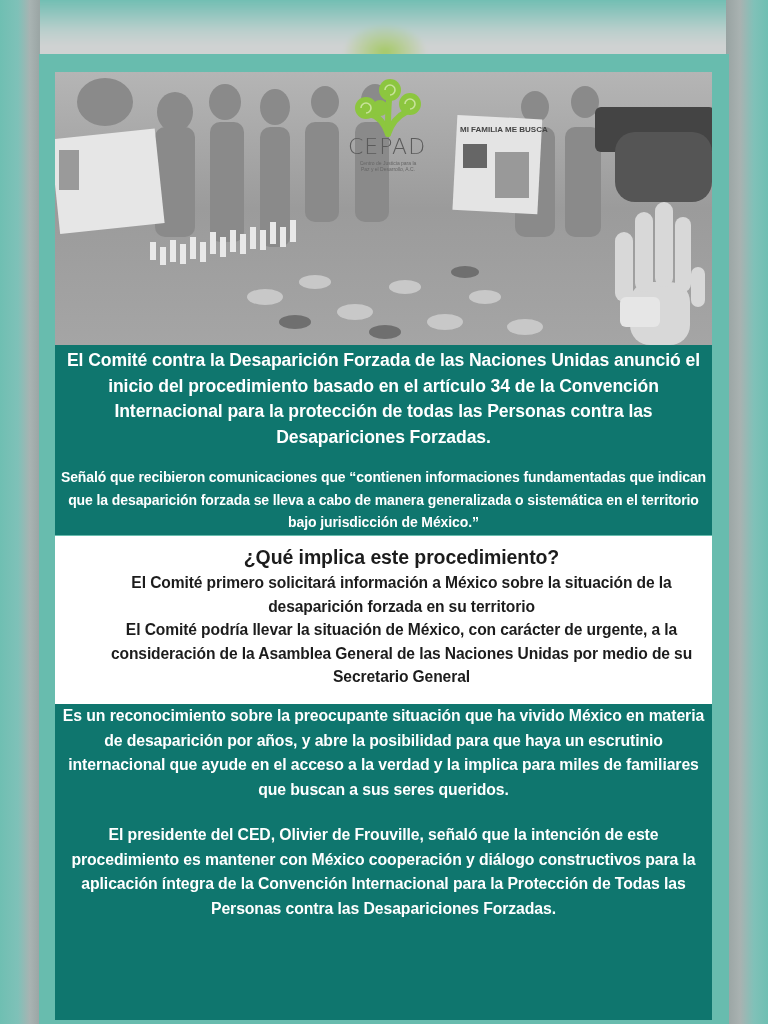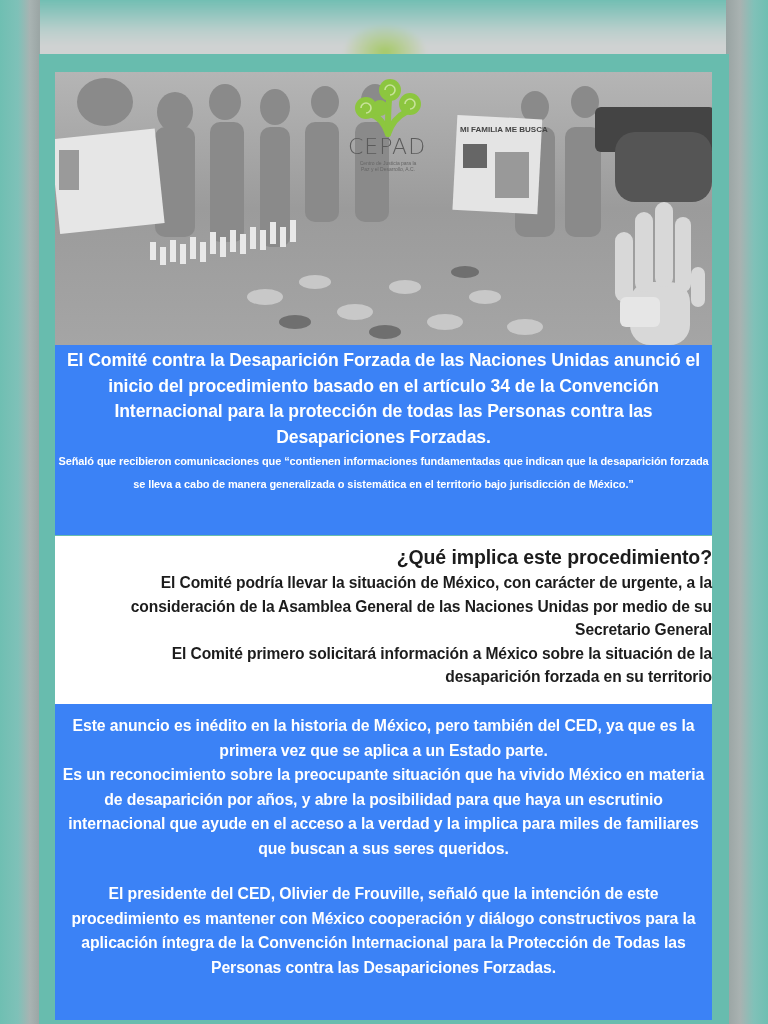--- a/index.html
+++ b/index.html
@@ -42,37 +42,37 @@
       position: absolute; left: 0; top: 56px; width: 80px; 
       font-family: "DejaVu Sans", sans-serif; font-weight: 300;
       font-size: 22px; letter-spacing: 1px; color: #5b5b5b;
     }
     .logo-sub {
       position: absolute; left: 10px; top: 82px; width: 60px; text-align: center;
       font-size: 5px; line-height: 6px; color: #666;
     }
     .section-teal {
       position: absolute; left: 55px; width: 657px;
-      background: #3b82f6;
+      background: #0f766e;
       color: #ffffff;
       text-align: center;
       font-weight: bold;
     }
     .s1 { top: 345px; height: 190px; }
     .s1 .lead {
       font-size: 17.6px; line-height: 25.5px; padding-top: 3px;
       letter-spacing: -0.1px;
     }
     .s1 .sub {
-      font-size: 11px; line-height: 22.5px; margin-top: 0px;
+      font-size: 14px; line-height: 22.5px; margin-top: 16px;
       letter-spacing: -0.1px;
     }
     .section-white {
       position: absolute; left: 55px; top: 536px; width: 657px; height: 168px;
-      background: #ffffff; color: #1c1c1c; text-align: right; padding-left: 36px;
+      background: #ffffff; color: #1c1c1c; text-align: center; padding-left: 36px;
     }
     .section-white .heading {
       font-size: 19.5px; font-weight: bold; line-height: 27px; padding-top: 8px;
       letter-spacing: -0.1px;
     }
     .section-white .body {
       font-size: 15.6px; font-weight: bold; line-height: 23.5px;
       letter-spacing: -0.1px;
     }
     .s3 { top: 704px; height: 316px; }
@@ -199,21 +199,20 @@
   <div class="logo-sub">Centro de Justicia para la Paz y el Desarrollo, A.C.</div>
 </div>
 
 <div class="section-teal s1">
   <p class="lead">El Comité contra la Desaparición Forzada de las Naciones Unidas anunció el inicio del procedimiento basado en el artículo 34 de la Convención Internacional para la protección de todas las Personas contra las Desapariciones Forzadas.</p>
   <p class="sub">Señaló que recibieron comunicaciones que “contienen informaciones fundamentadas que indican que la desaparición forzada se lleva a cabo de manera generalizada o sistemática en el territorio bajo jurisdicción de México.”</p>
 </div>
 
 <div class="section-white">
   <h2 class="heading">¿Qué implica este procedimiento?</h2>
+  <p class="body">El Comité primero solicitará información a México sobre la situación de la desaparición forzada en su territorio</p>
   <p class="body">El Comité podría llevar la situación de México, con carácter de urgente, a la consideración de la Asamblea General de las Naciones Unidas por medio de su Secretario General</p>
-  <p class="body">El Comité primero solicitará información a México sobre la situación de la desaparición forzada en su territorio</p>
 </div>
 
 <div class="section-teal s3">
-  <p class="para p1">Este anuncio es inédito en la historia de México, pero también del CED, ya que es la primera vez que se aplica a un Estado parte.</p>
   <p class="para">Es un reconocimiento sobre la preocupante situación que ha vivido México en materia de desaparición por años, y abre la posibilidad para que haya un escrutinio internacional que ayude en el acceso a la verdad y la implica para miles de familiares que buscan a sus seres queridos.</p>
   <p class="para p2">El presidente del CED, Olivier de Frouville, señaló que la intención de este procedimiento es mantener con México cooperación y diálogo constructivos para la aplicación íntegra de la Convención Internacional para la Protección de Todas las Personas contra las Desapariciones Forzadas.</p>
 </div>
 
 </body></html>

